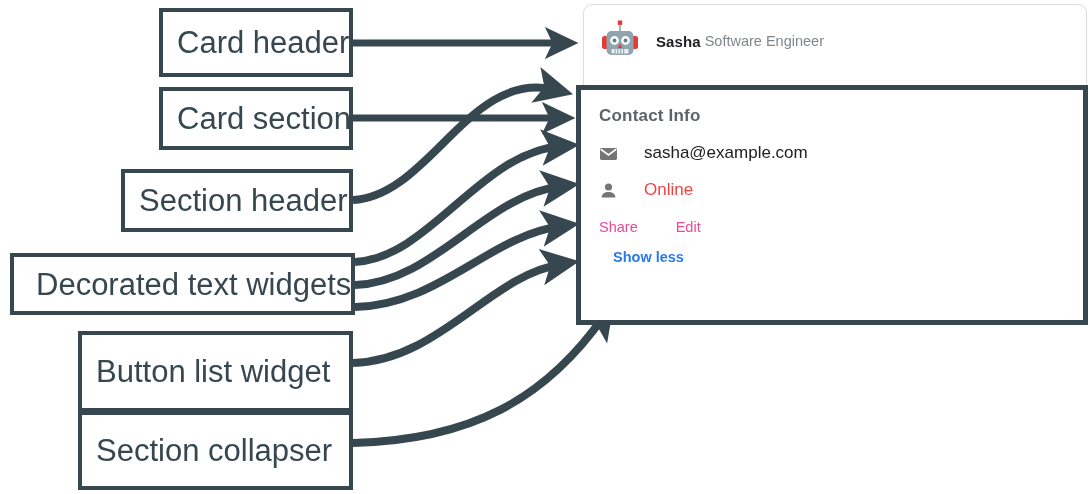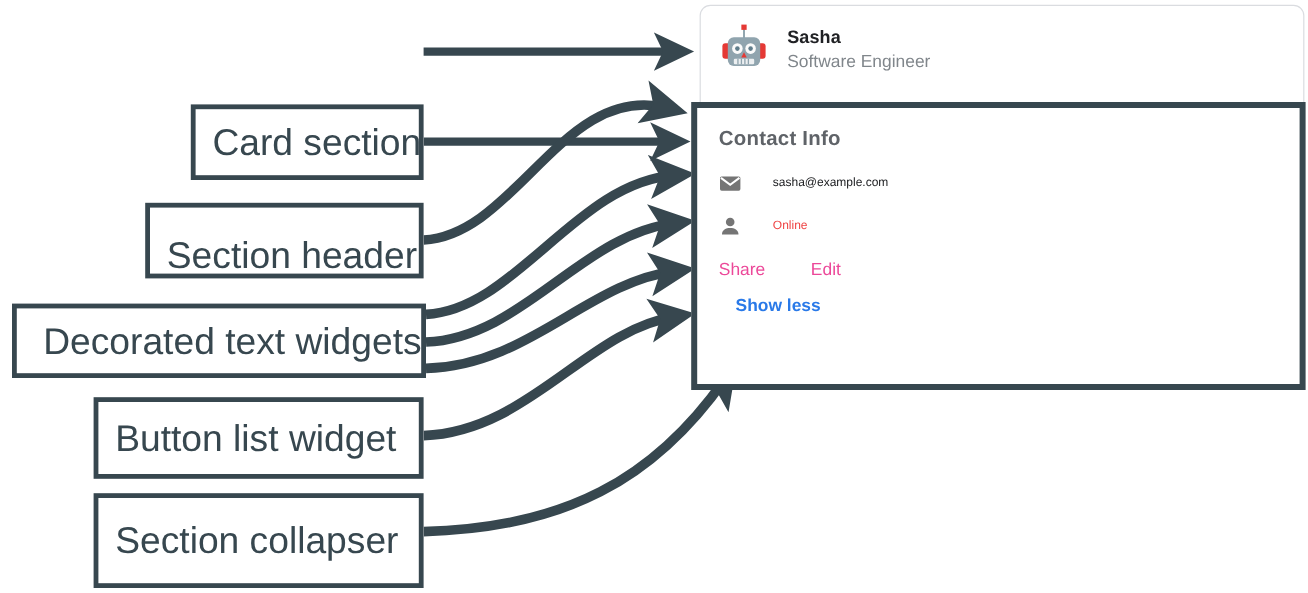--- a/index.html
+++ b/index.html
@@ -62,21 +62,21 @@
     align-items: center;
     padding: 14px 16px 14px 14px;
     gap: 14px;
   }
   #avatar {
     width: 44px;
     height: 44px;
     flex: 0 0 44px;
     position: relative;
   }
-  .hdr-text { display: flex; flex-direction: column; gap: 4px; }
+  .hdr-text { display: flex; flex-direction: row; gap: 4px; }
   #hdr-title {
     font-size: 15px;
     font-weight: bold;
     color: #202124;
     letter-spacing: .1px;
   }
   #hdr-sub {
     font-size: 14.5px;
     color: #80868b;
   }
@@ -107,21 +107,21 @@
     gap: 26px;
   }
   .row-icon {
     width: 19px;
     height: 19px;
     flex: 0 0 19px;
     display: flex;
     align-items: center;
     justify-content: center;
   }
-  .row-text { font-size: 10px; color: #202124; text-align: center; }
+  .row-text { font-size: 17px; color: #202124; text-align: center; }
   .row-text.green { color: #ef4444; }
 
   #button-row {
     display: flex;
     margin: 19px 0 0 18px;
     gap: 38px;
   }
   .link-btn {
     font-size: 14.5px;
     color: #ec4899;
@@ -155,34 +155,37 @@
 
     <path d="M355,262 C430,258 480,152 562,146" fill="none" stroke="#37474F" stroke-width="8" marker-end="url(#ah)"></path>
     <path d="M355,285 C435,282 485,195 562,186" fill="none" stroke="#37474F" stroke-width="8" marker-end="url(#ah)"></path>
     <path d="M355,307 C440,305 490,235 562,226" fill="none" stroke="#37474F" stroke-width="8" marker-end="url(#ah)"></path>
 
     <path d="M353,363 C440,360 490,275 562,264" fill="none" stroke="#37474F" stroke-width="8" marker-end="url(#ah)"></path>
 
     <path d="M353,443 C470,440 545,400 604,316" fill="none" stroke="#37474F" stroke-width="8" marker-end="url(#ah)"></path>
   </svg>
 
+  <div class="anno-box" style="left:159px;top:8px;width:194px;height:69px;">
+    <span>Card header</span>
+  </div>
 
   <div class="anno-box" style="left:159px;top:87px;width:194px;height:63px;">
     <span>Card section</span>
   </div>
 
-  <div class="anno-box" style="left:121px;top:169px;width:232px;height:63px;align-items:flex-end;">
+  <div class="anno-box" style="left:121px;top:169px;width:232px;height:63px;">
     <span>Section header</span>
   </div>
 
   <div class="anno-box" style="left:10px;top:253px;width:345px;height:62px;padding-left:22px;">
     <span>Decorated text widgets</span>
   </div>
 
-  <div class="anno-box" style="left:78px;top:331px;width:275px;height:68px;">
+  <div class="anno-box" style="left:78px;top:331px;width:275px;height:81px;">
     <span>Button list widget</span>
   </div>
 
   <div class="anno-box" style="left:78px;top:411px;width:275px;height:79px;">
     <span>Section collapser</span>
   </div>
 
   <div id="card">
     <div id="card-header">
       <div id="avatar">

